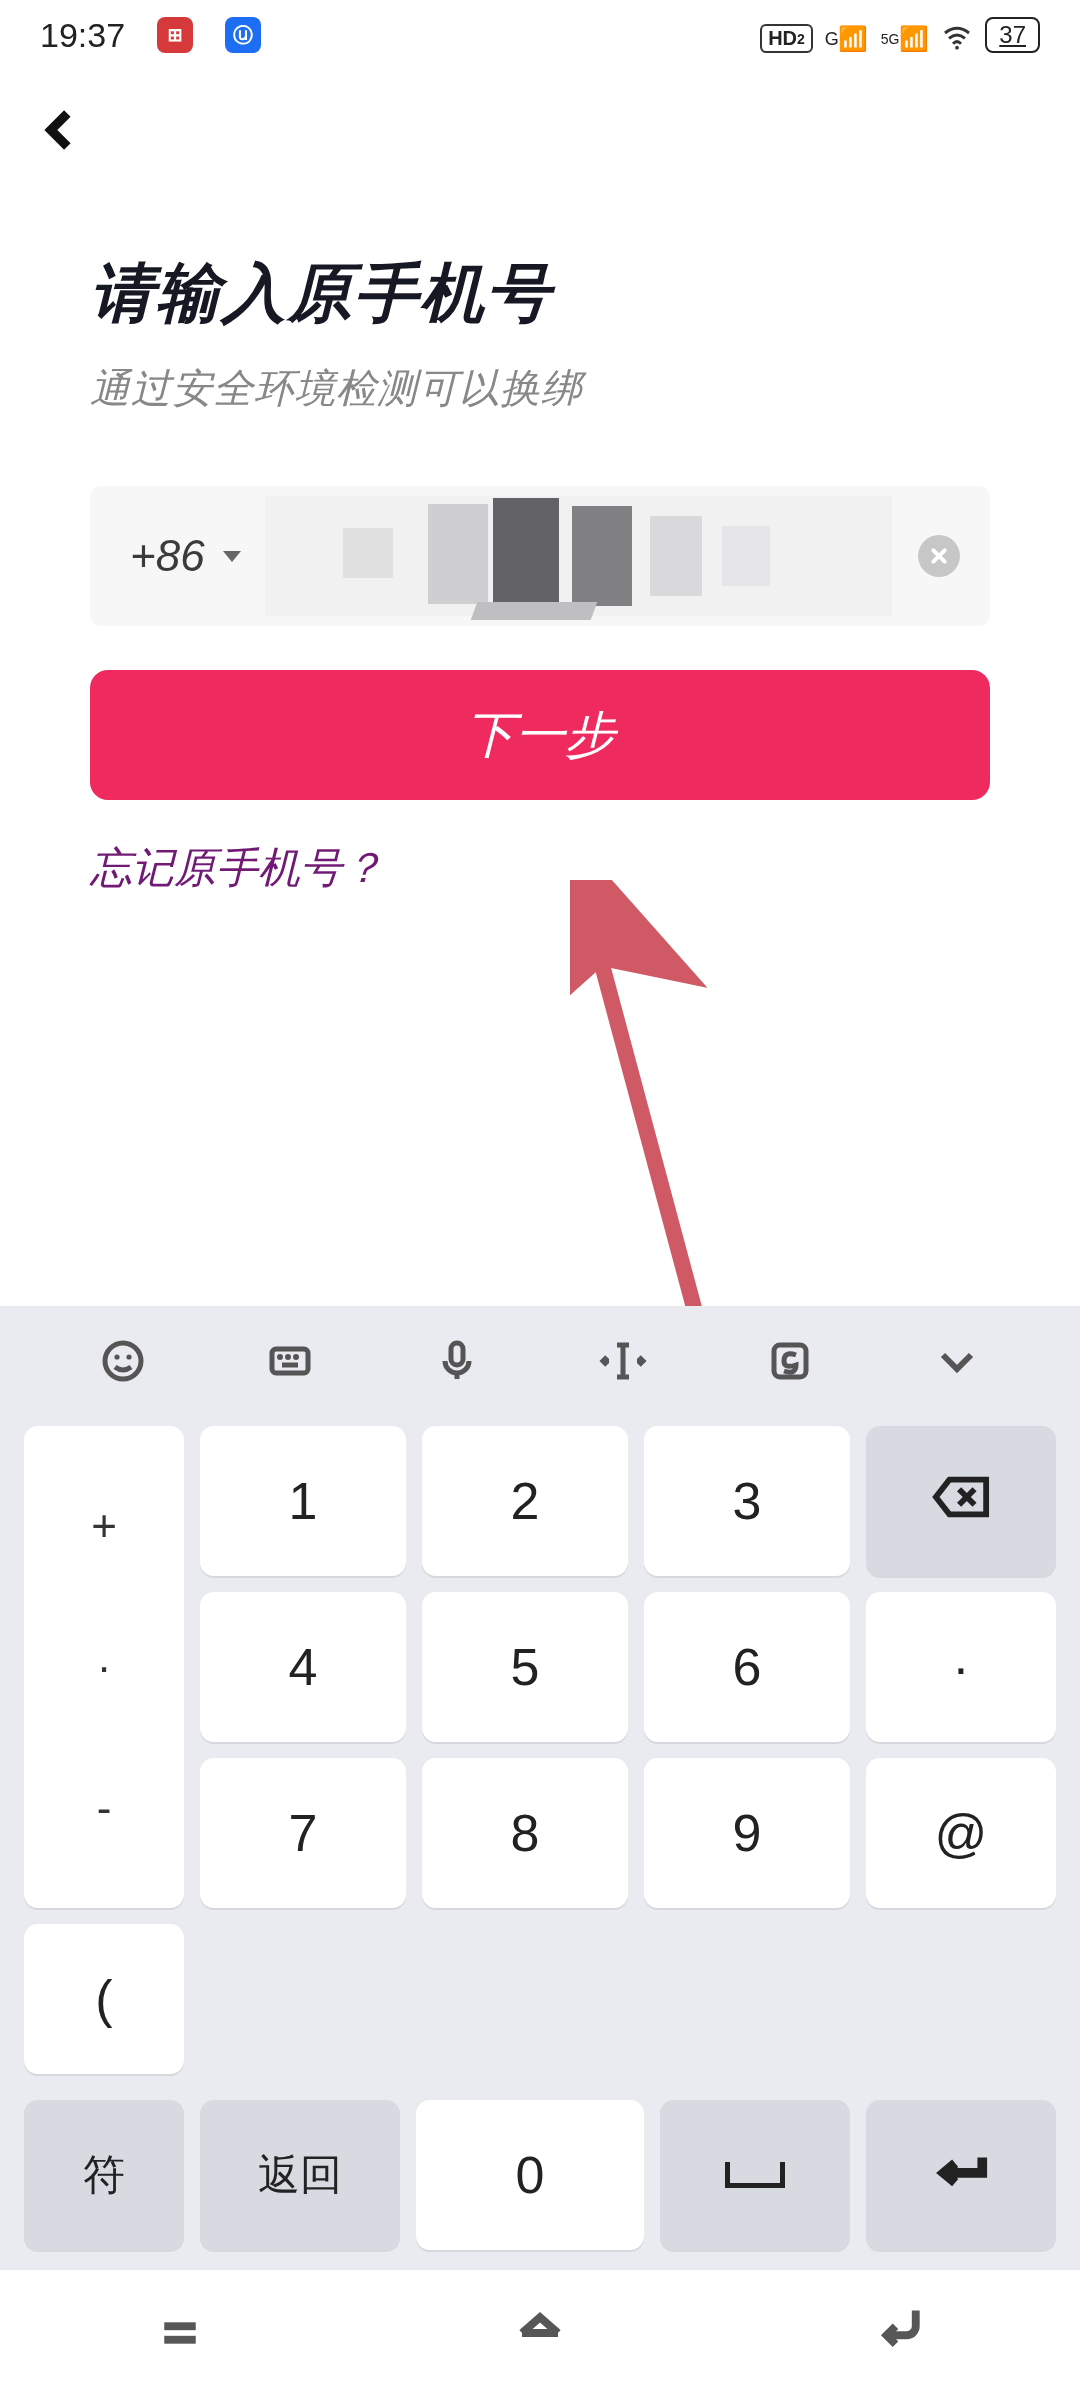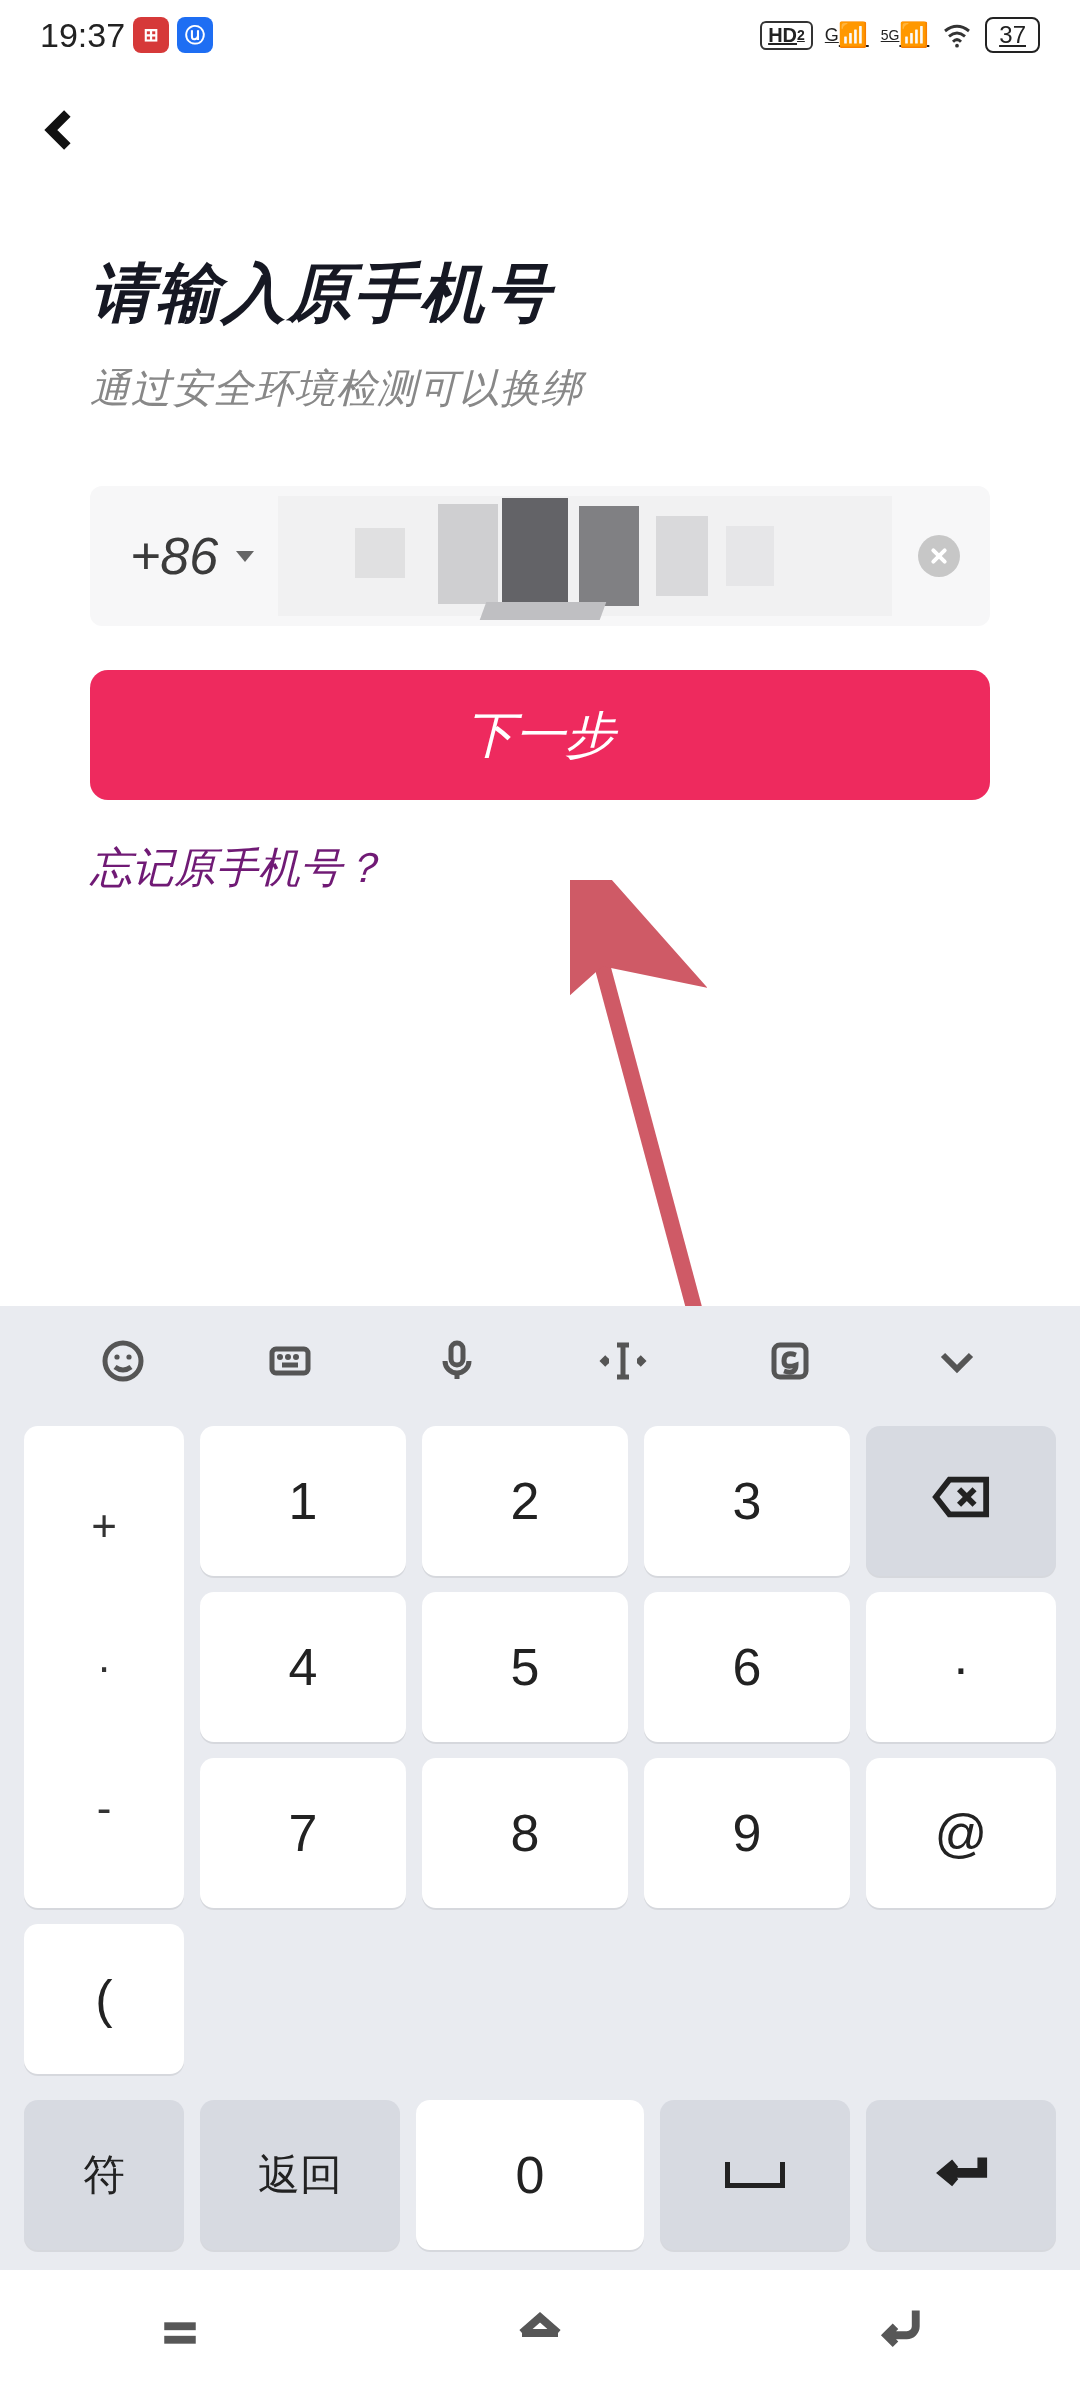--- a/index.html
+++ b/index.html
@@ -14,25 +14,25 @@
     
     .status-bar {
       height: 70px;
       display: flex;
       justify-content: space-between;
       align-items: center;
       padding: 0 40px;
       font-size: 32px;
       color: #222;
     }
-    .status-left { display: flex; align-items: center; gap: 8px; }
+    .status-left { display: flex; align-items: center; gap: 32px; }
     .status-time { font-weight: 500; font-size: 34px; }
     .app-icon-red { width: 36px; height: 36px; background: #d63939; border-radius: 8px; display:flex; align-items:center; justify-content:center; color:#fff; font-size:18px; font-weight:bold;}
     .app-icon-blue { width: 36px; height: 36px; background: #1e6ef3; border-radius: 8px; display:flex; align-items:center; justify-content:center; color:#fff; font-size:20px; font-weight:bold;}
-    .status-right { display: flex; align-items: center; gap: 12px; font-size: 24px; text-decoration: underline; }
+    .status-right { display: flex; align-items: flex-end; gap: 12px; font-size: 24px; }
     .status-right span { display:flex; align-items:center; }
     .battery-box {
       border: 2.5px solid #222;
       border-radius: 8px;
       padding: 2px 12px;
       font-size: 24px;
       position: relative;
       text-decoration: underline;
     }
     
@@ -47,21 +47,21 @@
     .input-box {
       margin-top: 70px;
       height: 140px;
       background: #f7f7f8;
       border-radius: 12px;
       display: flex;
       align-items: center;
       padding: 0 30px 0 40px;
       position: relative;
     }
-    .country-code { font-size: 52px; color: #3b3b3b; font-weight: 500; margin-right: 18px; }
+    .country-code { font-size: 44px; color: #3b3b3b; font-weight: 500; margin-right: 18px; }
     .caret-down {
       width:0; height:0;
       border-left: 9px solid transparent;
       border-right: 9px solid transparent;
       border-top: 11px solid #666;
       margin-right: 24px;
     }
     .pixelation {
       flex: 1;
       height: 100%;

